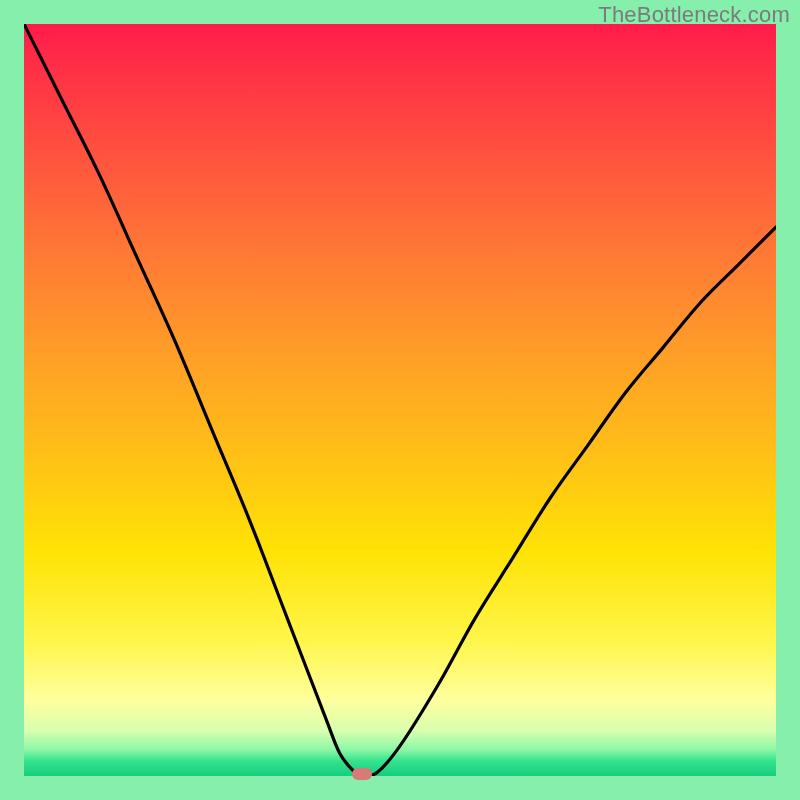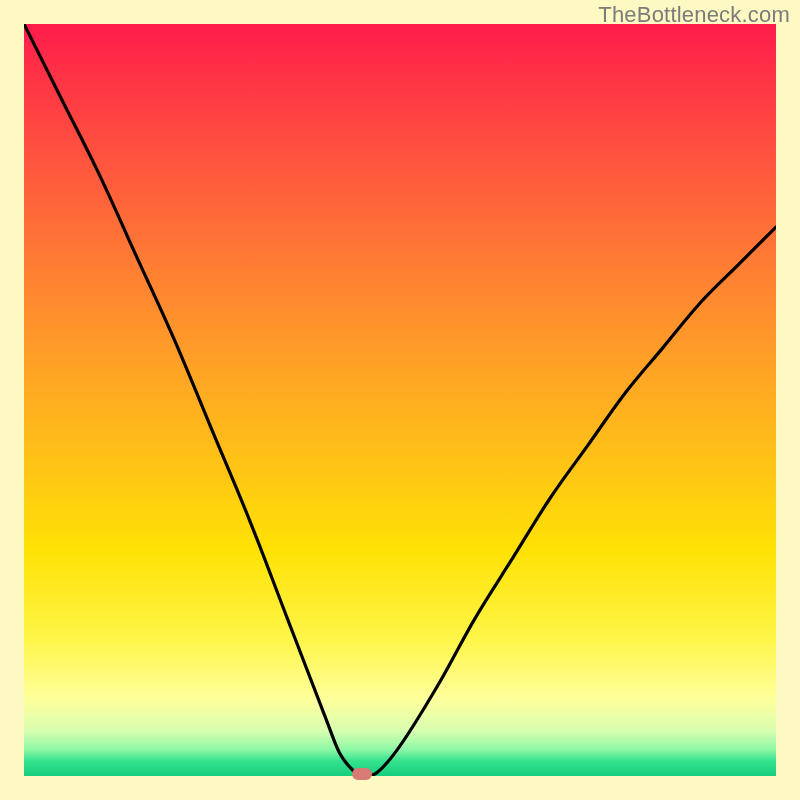--- a/index.html
+++ b/index.html
@@ -10,21 +10,21 @@
     background: #000;
     overflow: hidden;
     font-family: Arial, Helvetica, sans-serif;
   }
   .frame {
     position: absolute;
     left: 0;
     top: 0;
     width: 800px;
     height: 800px;
-    background: #fef9c3;
+    background: #86efac;
   }
   .plot {
     position: absolute;
     left: 24px;
     top: 24px;
     width: 752px;
     height: 752px;
     
     background: linear-gradient(
       to bottom,

